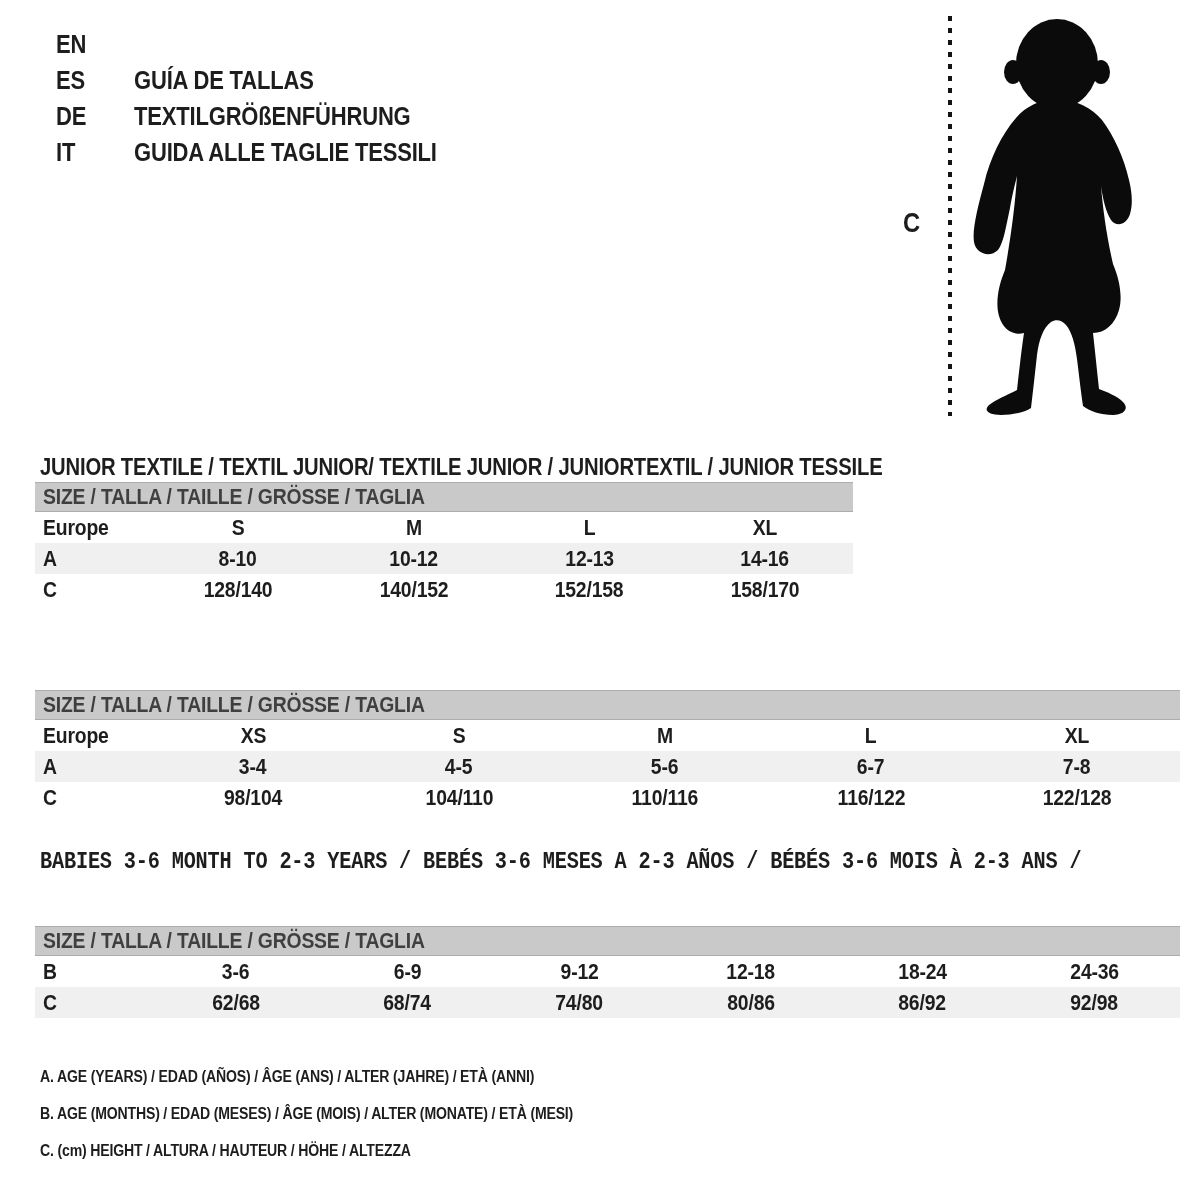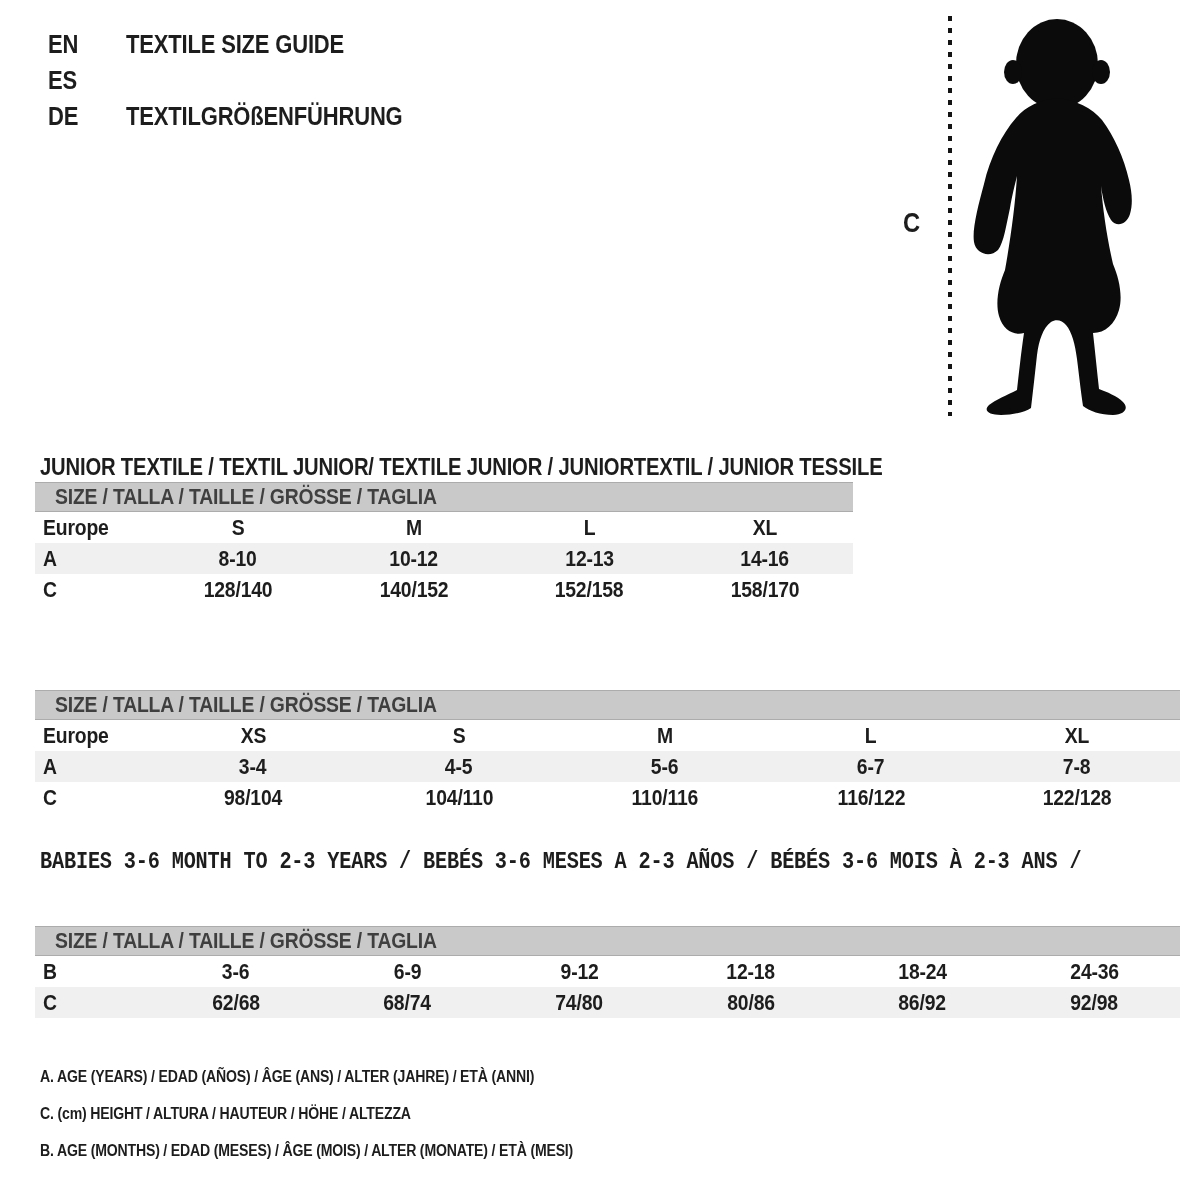--- a/index.html
+++ b/index.html
@@ -5,64 +5,68 @@
   html,body { margin:0; padding:0; background:#ffffff; }
   .canvas {
     position:relative; width:1200px; height:1200px; background:#ffffff;
     font-family:"Liberation Sans", sans-serif; font-weight:bold; color:#1d1d1d;
     overflow:hidden;
   }
   .cnd { display:inline-block; transform:scaleX(0.88); transform-origin:0 50%; white-space:nowrap; letter-spacing:-0.2px; }
   .cnd.center { transform-origin:50% 50%; }
 
   
-  .langs { position:absolute; left:48px; top:26px; }
+  .langs { position:absolute; left:56px; top:26px; }
   .lang-row { display:flex; height:36px; align-items:center; font-size:25px; }
   .lang-code { width:78px; }
 
   
   .measure-line { position:absolute; left:948px; top:16px; width:4px; height:400px;
     background:repeating-linear-gradient(to bottom,#141414 0 5px, transparent 5px 12px); }
   .measure-label { position:absolute; left:903px; top:208px; font-size:27px; }
   .figure-svg { position:absolute; left:958px; top:12px; width:190px; height:405px; }
 
   
   .sec-title { position:absolute; left:40px; font-size:23px; white-space:nowrap; }
   .sec-title .line { height:33px; line-height:33px;font-family:Liberation Mono, monospace; }
   .sub { font-size:15px; position:relative; top:4px; }
 
   
   .size-table { position:absolute; left:35px; }
   .thead { height:30px; background:#c9c9c9; border-top:1px solid #acacac; border-bottom:1px solid #acacac;
-    display:flex; align-items:center; padding-left:20px; box-sizing:border-box; color:#3f3f3f; font-size:22px; }
+    display:flex; align-items:center; padding-left:8px; box-sizing:border-box; color:#3f3f3f; font-size:22px; }
   .trow { display:grid; height:31px; align-items:center; font-size:22px; }
   .trow.shaded { background:#f0f0f0; }
   .tcell { text-align:center; }
   .tcell.label { text-align:left; padding-left:8px; }
 
   
   .legend { position:absolute; left:40px; top:1058px; font-size:16px; }
   .legend .line { height:37px; line-height:37px; }
 </style>
 </head>
 <body>
 
 <div class="canvas">
 
   <div class="langs">
     <div class="lang-row">
       <span class="lang-code"><span class="cnd">EN</span></span>
-      <span><span class="cnd">TEXTILE SIZE GUIDE</span></span>
     </div>
     <div class="lang-row">
       <span class="lang-code"><span class="cnd">ES</span></span>
+      <span><span class="cnd">GUÍA DE TALLAS</span></span>
     </div>
     <div class="lang-row">
       <span class="lang-code"><span class="cnd">DE</span></span>
       <span><span class="cnd">TEXTILGRÖßENFÜHRUNG</span></span>
+    </div>
+    <div class="lang-row">
+      <span class="lang-code"><span class="cnd">IT</span></span>
+      <span><span class="cnd">GUIDA ALLE TAGLIE TESSILI</span></span>
     </div>
   </div>
 
   <div class="measure-label"><span class="cnd">C</span></div>
   <div class="measure-line"></div>
   <svg class="figure-svg" viewBox="0 0 190 405" aria-hidden="true">
     <g fill="#0b0b0b">
       <ellipse cx="99" cy="52" rx="41" ry="45"></ellipse>
       <ellipse cx="55" cy="60" rx="9" ry="12"></ellipse>
       <ellipse cx="143" cy="60" rx="9" ry="12"></ellipse>
@@ -182,17 +186,17 @@
         <div class="tcell"><span class="cnd center">68/74</span></div>
         <div class="tcell"><span class="cnd center">74/80</span></div>
         <div class="tcell"><span class="cnd center">80/86</span></div>
         <div class="tcell"><span class="cnd center">86/92</span></div>
         <div class="tcell"><span class="cnd center">92/98</span></div>
       </div>
     </div>
 
   <div class="legend">
     <div class="line"><span class="cnd">A. AGE (YEARS) / EDAD (AÑOS) / ÂGE (ANS) / ALTER (JAHRE) / ETÀ (ANNI)</span></div>
+    <div class="line"><span class="cnd">B. AGE (MONTHS) / EDAD (MESES) / ÂGE (MOIS) / ALTER (MONATE) / ETÀ (MESI)</span></div>
     <div class="line"><span class="cnd">C. (cm) HEIGHT / ALTURA / HAUTEUR / HÖHE / ALTEZZA</span></div>
-    <div class="line"><span class="cnd">B. AGE (MONTHS) / EDAD (MESES) / ÂGE (MOIS) / ALTER (MONATE) / ETÀ (MESI)</span></div>
   </div>
 
 </div>
 
 </body></html>

